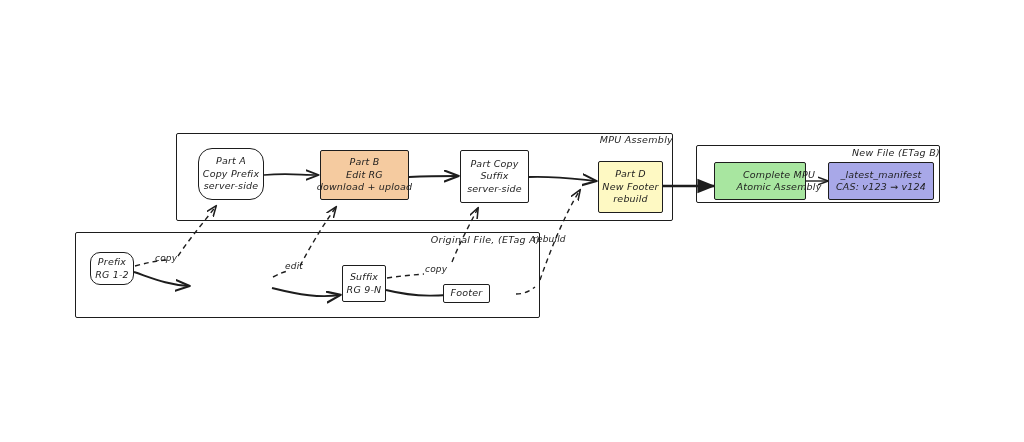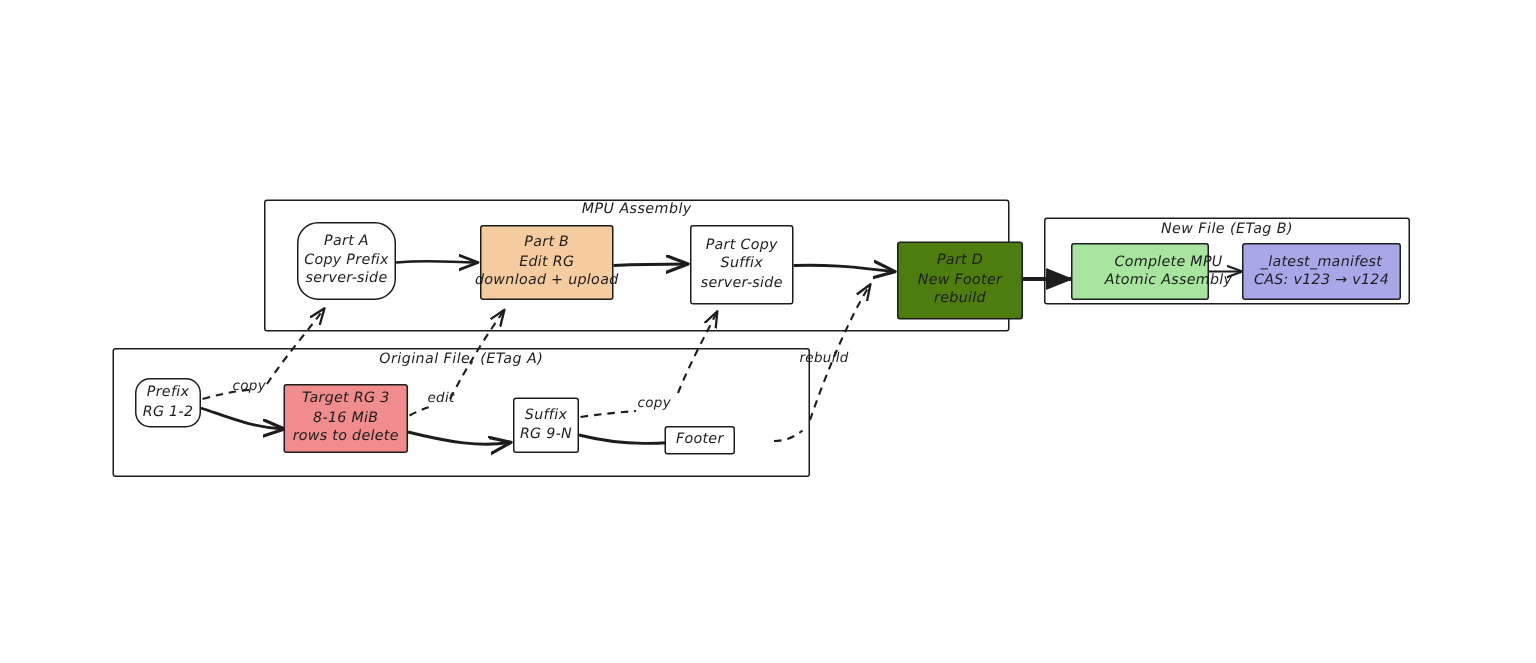--- a/index.html
+++ b/index.html
@@ -29,21 +29,21 @@
     background: transparent;
     border-radius: 2px;
   }
   .group-title {
     position: absolute;
     font-size: 9.5px;
     color: #1d1d1d;
     font-style: italic;
     letter-spacing: 0.3px;
     white-space: nowrap;
-    text-align: center;
+    text-align: right;
   }
   .node {
     position: absolute;
     box-sizing: border-box;
     border: 1.5px solid #1d1d1d;
     background: #ffffff;
     border-radius: 2px;
     display: flex;
     flex-direction: column;
     align-items: center;
@@ -134,46 +134,41 @@
     <span class="ln">Edit RG</span>
     <span class="ln">download + upload</span>
   </div>
 
   <div class="node" style="left:460px; top:150px; width:69px; height:53px; background:#ffffff;">
     <span class="ln">Part Copy</span>
     <span class="ln">Suffix</span>
     <span class="ln">server-side</span>
   </div>
 
-  <div class="node" style="left:598px; top:161px; width:84px; height:52px; background:#4d7c0f;">
+  <div class="node" style="left:598px; top:161px; width:65px; height:52px; background:#fef9c3;">
     <span class="ln">Part D</span>
     <span class="ln">New Footer</span>
     <span class="ln">rebuild</span>
   </div>
 
   <div class="node" style="left:714px; top:162px; width:92px; height:38px; background:#a8e6a0;padding-left:40px;">
     <span class="ln">Complete MPU</span>
     <span class="ln">Atomic Assembly</span>
   </div>
 
   <div class="node" style="left:828px; top:162px; width:106px; height:38px; background:#a8a8e8;">
     <span class="ln">_latest_manifest</span>
     <span class="ln">CAS: v123 → v124</span>
   </div>
 
   <div class="node" style="left:90px; top:252px; width:44px; height:33px; background:#ffffff;border-radius:10px;">
     <span class="ln">Prefix</span>
     <span class="ln">RG 1-2</span>
   </div>
 
-  <div class="node" style="left:189px; top:256px; width:83px; height:46px; background:#f08c8c;">
-    <span class="ln">Target RG 3</span>
-    <span class="ln">8-16 MiB</span>
-    <span class="ln">rows to delete</span>
-  </div>
 
   <div class="node" style="left:342px; top:265px; width:44px; height:37px; background:#ffffff;">
     <span class="ln">Suffix</span>
     <span class="ln">RG 9-N</span>
   </div>
 
   <div class="node" style="left:443px; top:284px; width:47px; height:19px; background:#ffffff;">
     <span class="ln">Footer</span>
   </div>
 

